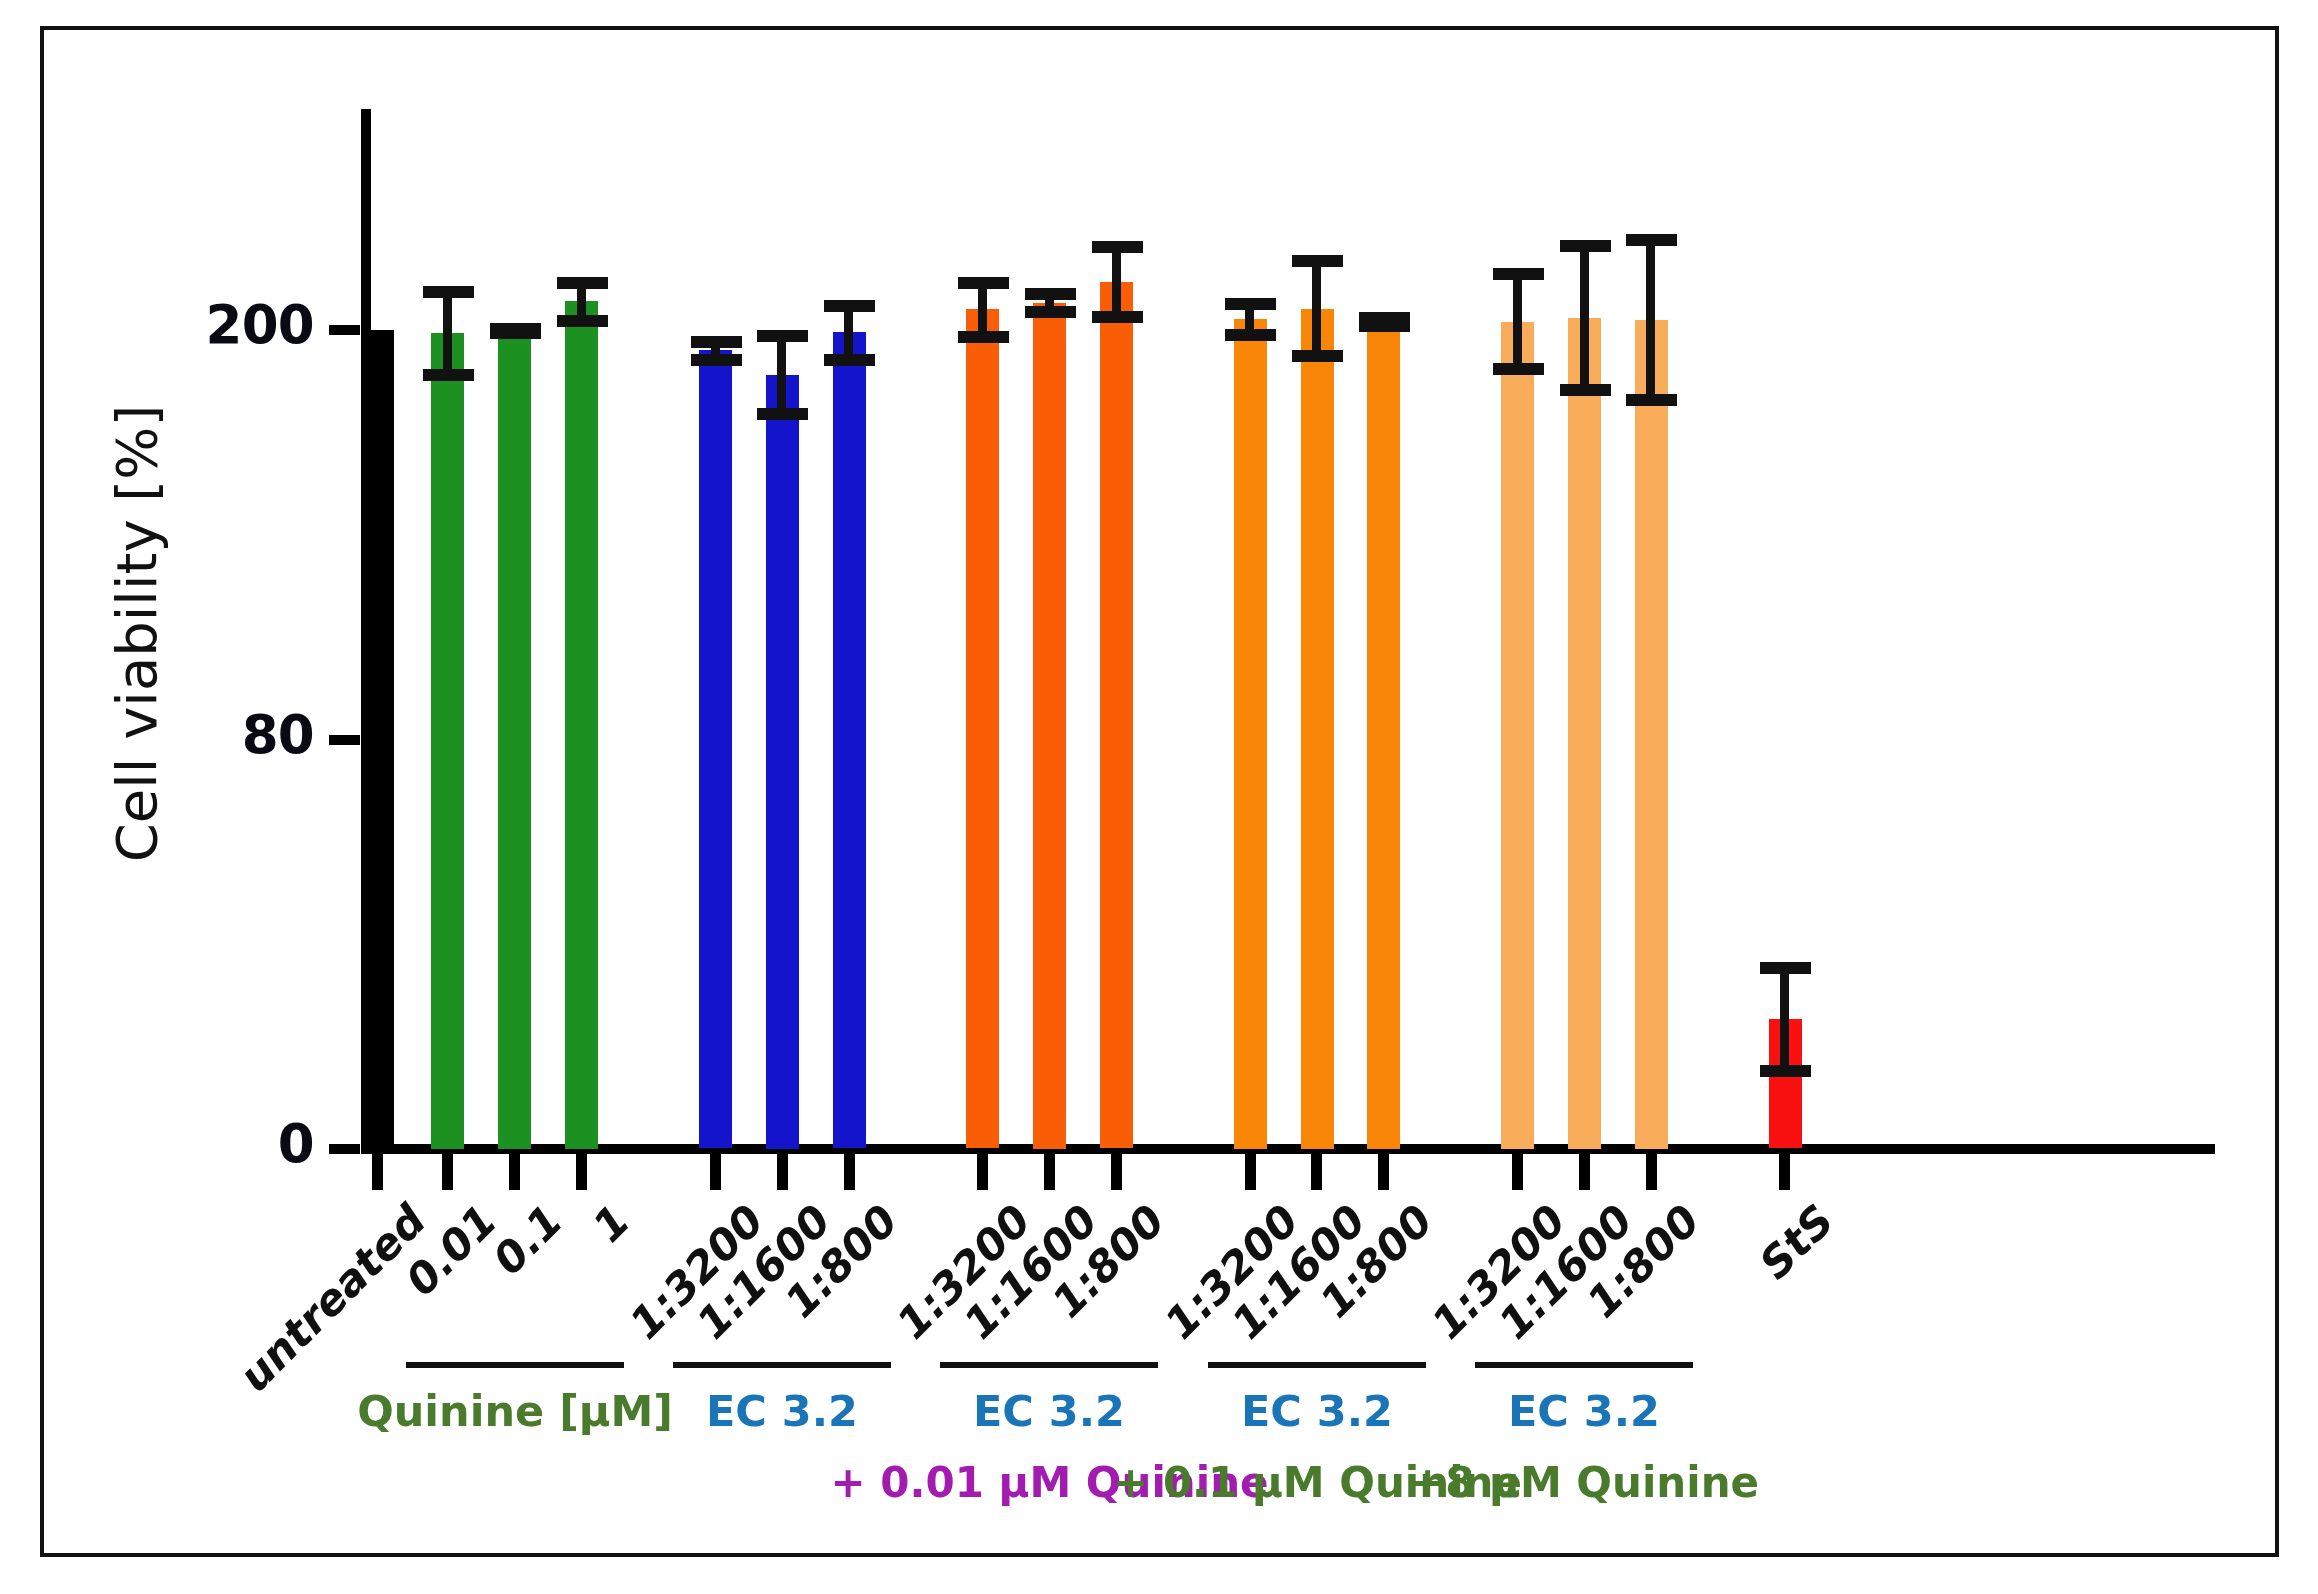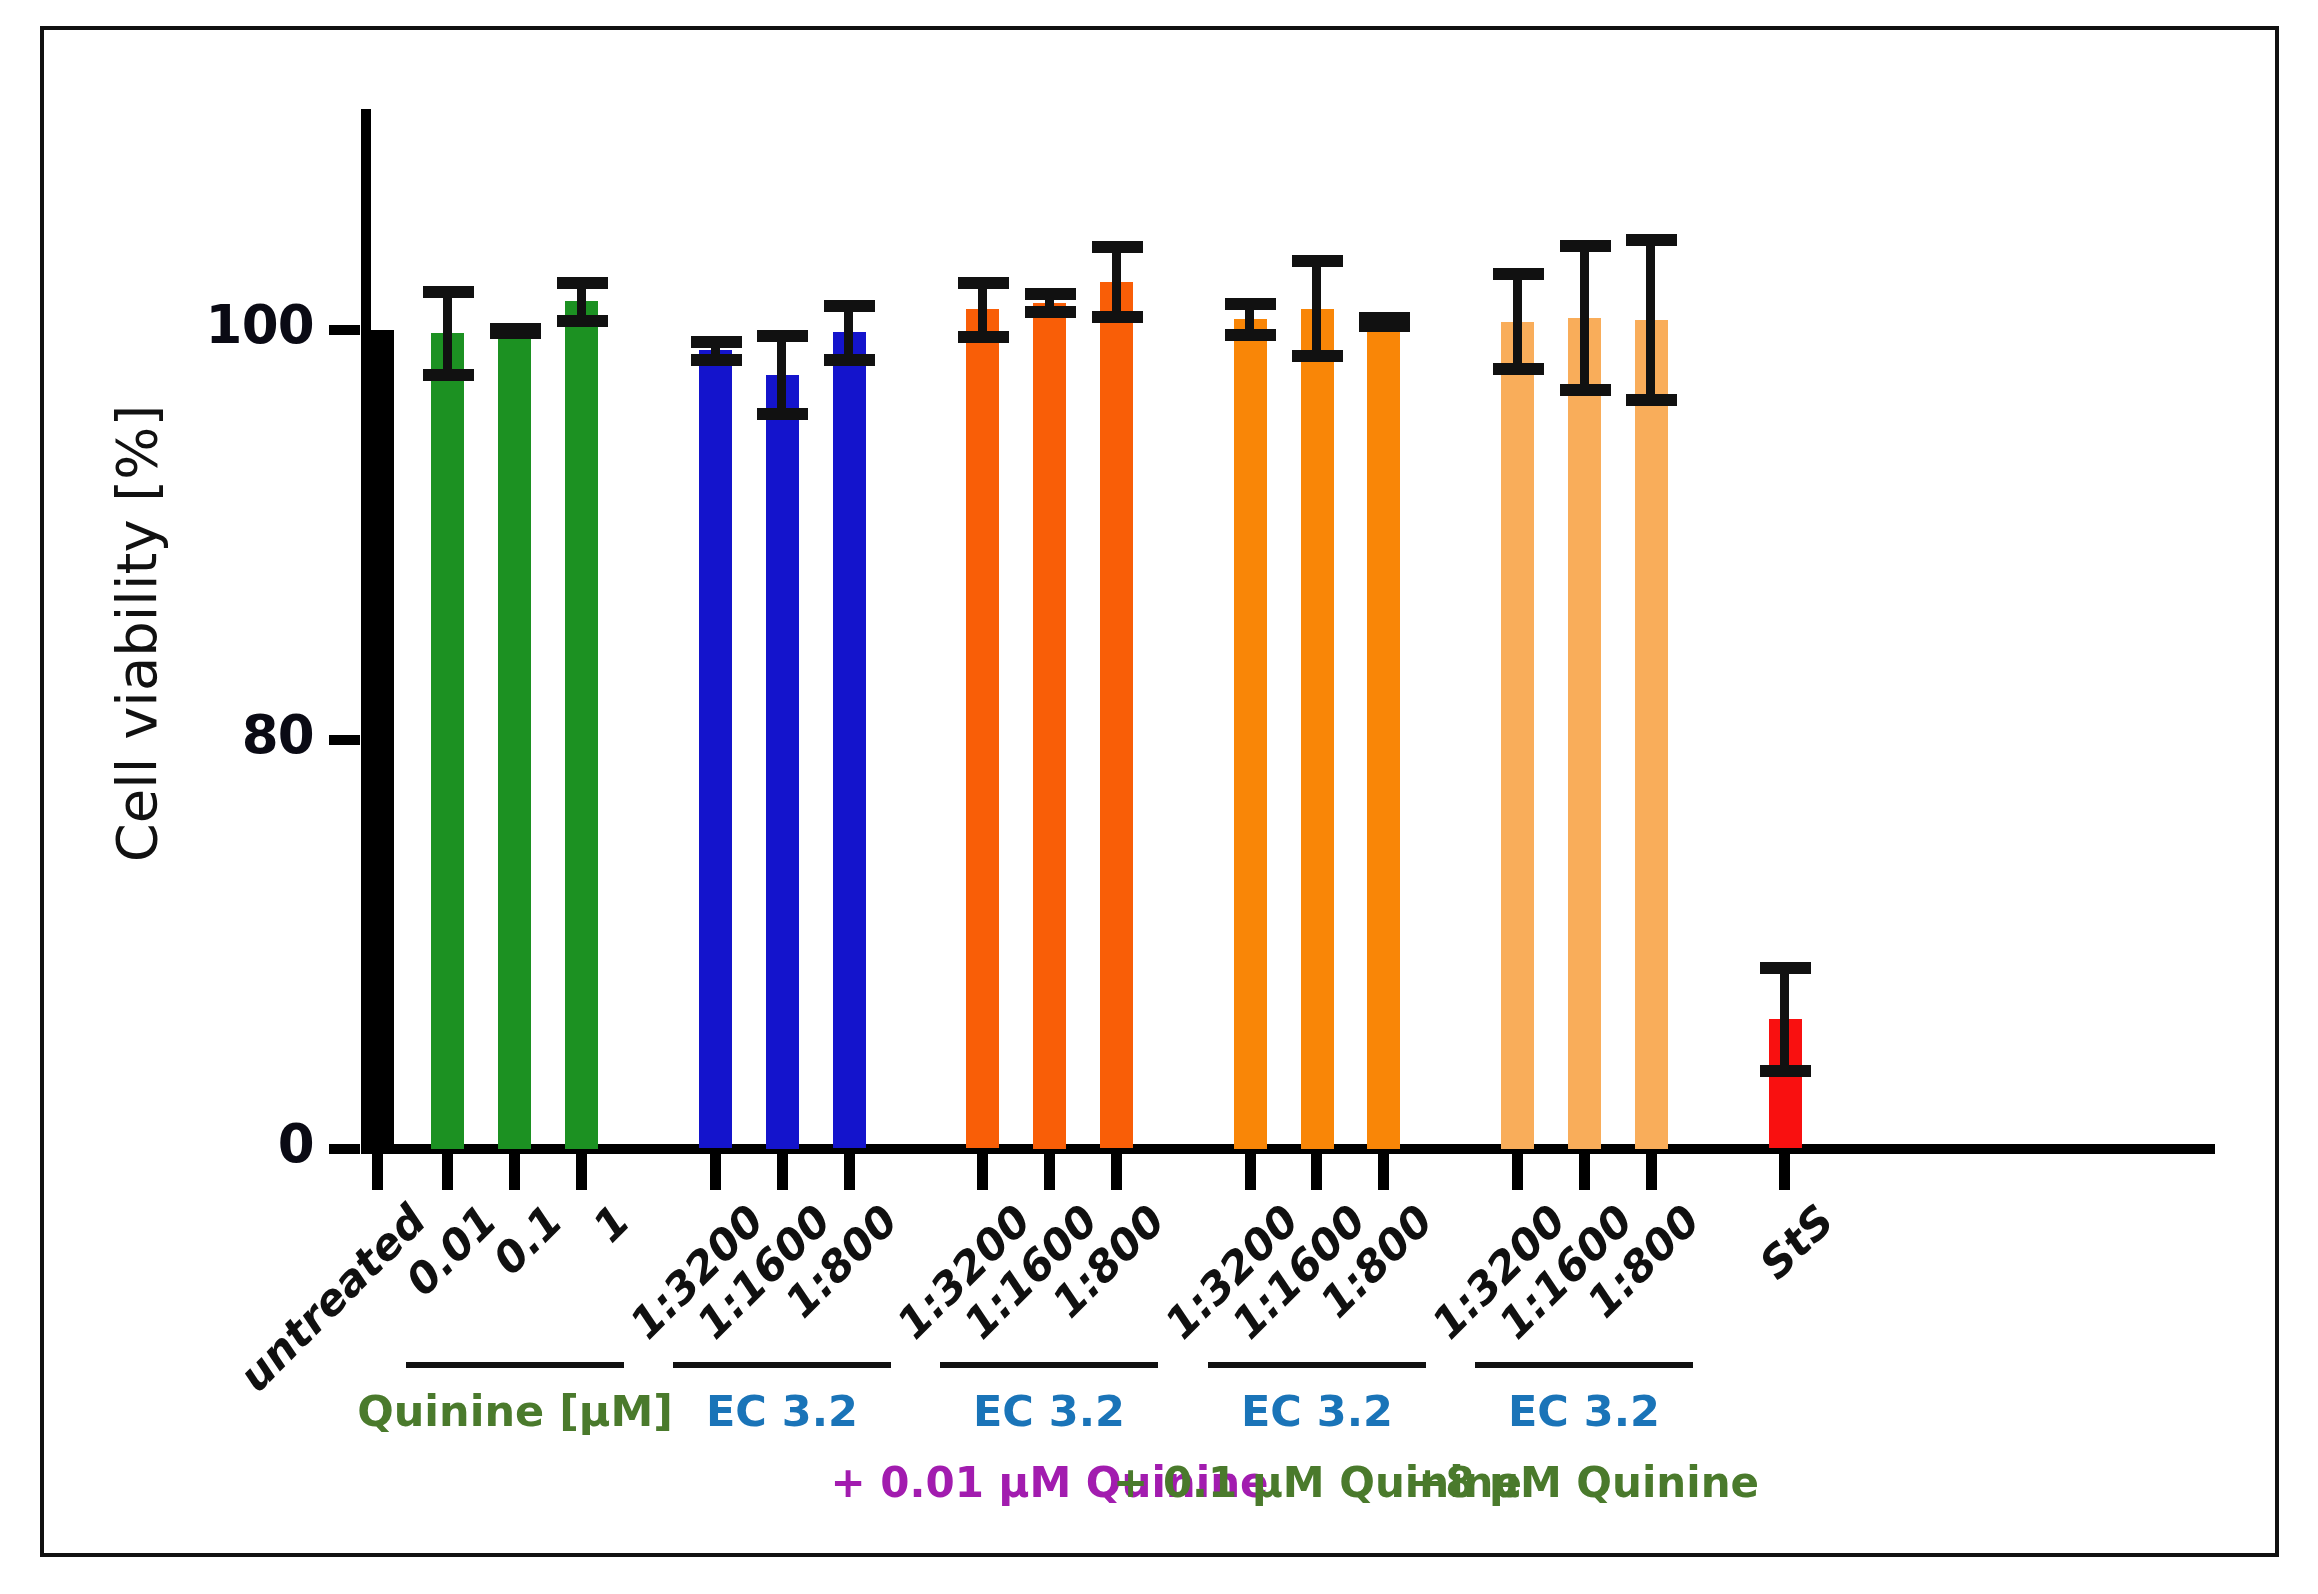--- a/index.html
+++ b/index.html
@@ -137,21 +137,21 @@
     <div class="y-axis-line"></div>
     <div class="x-axis-line"></div>
     <div class="y-axis-title">Cell viability [%]</div>
 
     <div id="yticks">
         <div class="y-tick" style="top: 1144px;"></div>
         <div class="y-tick-label" style="top: 1113px; left: 171px; width: 143px;">0</div>
         <div class="y-tick" style="top: 735px;"></div>
         <div class="y-tick-label" style="top: 704px; left: 171px; width: 143px;">80</div>
         <div class="y-tick" style="top: 325px;"></div>
-        <div class="y-tick-label" style="top: 294px; left: 171px; width: 143px;">100</div>
+        <div class="y-tick-label" style="top: 294px; left: 171px; width: 143px;">200</div>
       </div>
     <div id="xticks">
         <div class="x-tick" style="left: 372px;"></div>
         <div class="x-tick" style="left: 442px;"></div>
         <div class="x-tick" style="left: 509px;"></div>
         <div class="x-tick" style="left: 576px;"></div>
         <div class="x-tick" style="left: 710px;"></div>
         <div class="x-tick" style="left: 777px;"></div>
         <div class="x-tick" style="left: 844px;"></div>
         <div class="x-tick" style="left: 977px;"></div>

